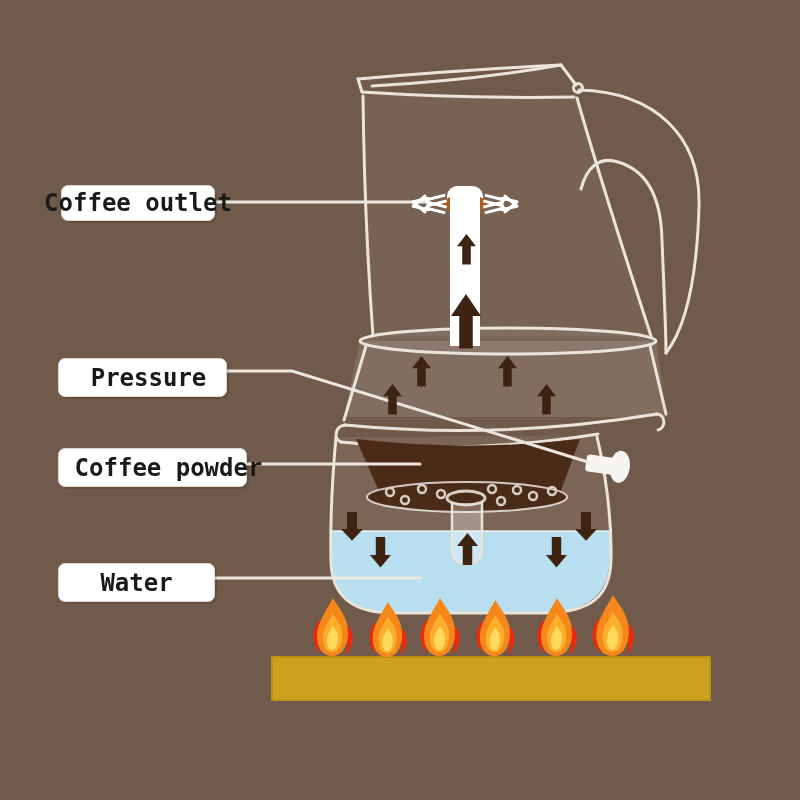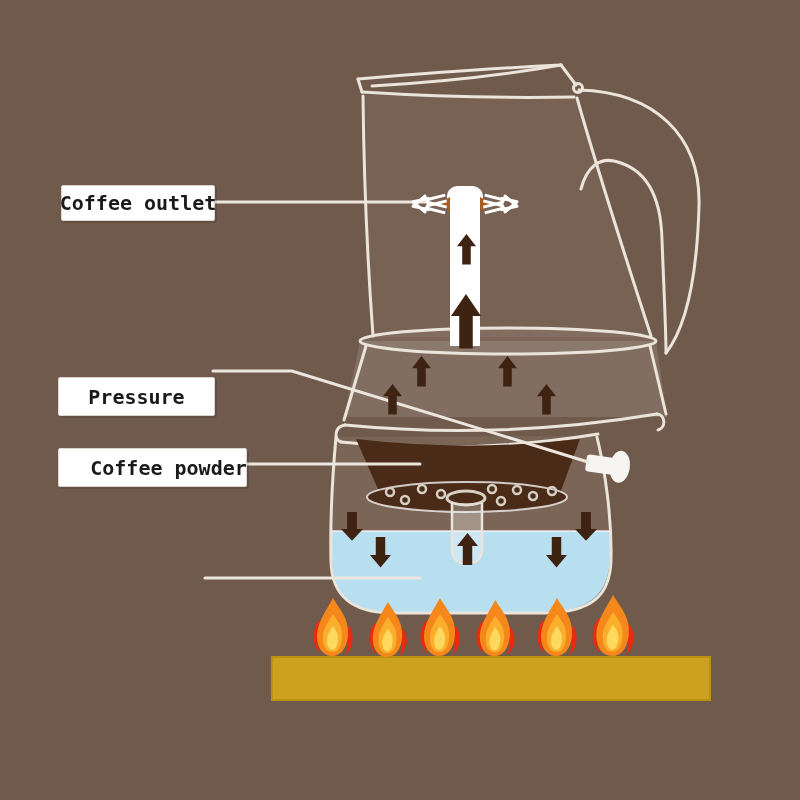--- a/index.html
+++ b/index.html
@@ -10,29 +10,29 @@
     overflow:hidden;
     font-family:"DejaVu Sans Mono", monospace;
   }
   .stage svg{position:absolute;left:0;top:0;}
   .label-box{
     position:absolute;
     left:58px;width:155px;height:37px;
     background:var(--label-box,#fff);
     border:1px solid var(--label-border,#DCD6CE);
     box-shadow:2px 2px 0 rgba(0,0,0,0.10);
-    border-radius:2px;
+    border-radius:7px;
     display:flex;align-items:center;justify-content:center;
-    font-weight:bold;font-size:20px;
+    font-weight:bold;font-size:24px;
     color:var(--label-text,#1A1A1A);
     letter-spacing:0px;
     white-space:nowrap;
   }
   #lb-outlet{top:185px;left:61px;width:152px;height:34px;}
-  #lb-pressure{top:377px;}
+  #lb-pressure{top:358px;padding-left:12px;}
   #lb-powder{top:448px;padding-left:32px;}
   #lb-water{top:563px;}
 
   .outline{stroke:var(--outline,#EBE4DB);stroke-width:3;fill:none;stroke-linecap:round;stroke-linejoin:round;}
   .leader{stroke:var(--leader-line,#ECE6DE);stroke-width:3;fill:none;stroke-linecap:round;}
   .dark-arrow{fill:var(--arrow-dark,#3E2313);}
   .splash{stroke:#fff;stroke-width:3;fill:none;stroke-linejoin:round;}
 </style>
 </head>
 <body>
@@ -181,14 +181,15 @@
       <use href="#flame" transform="translate(418,596)"></use>
       <use href="#flame" transform="translate(474,598) scale(0.97)"></use>
       <use href="#flame" transform="translate(535,596)"></use>
       <use href="#flame" transform="translate(590,593) scale(1.05)"></use>
     </g>
   </svg>
 
   <div class="label-box" id="lb-outlet">Coffee outlet</div>
   <div class="label-box" id="lb-pressure">Pressure</div>
   <div class="label-box" id="lb-powder">Coffee powder</div>
+  <div class="label-box" id="lb-water">Water</div>
 
 </div>
 
 </body></html>

